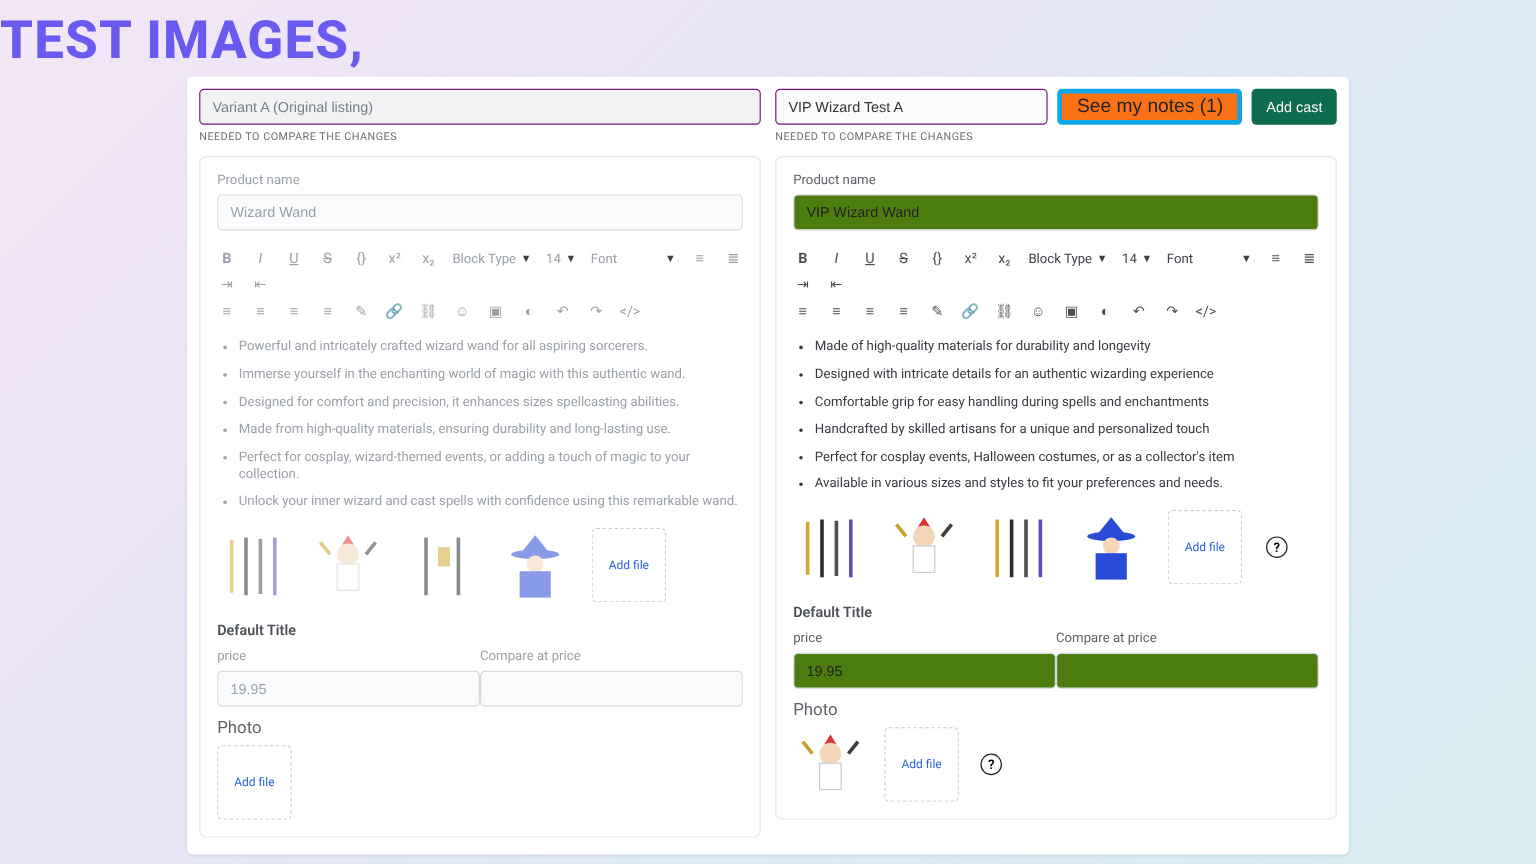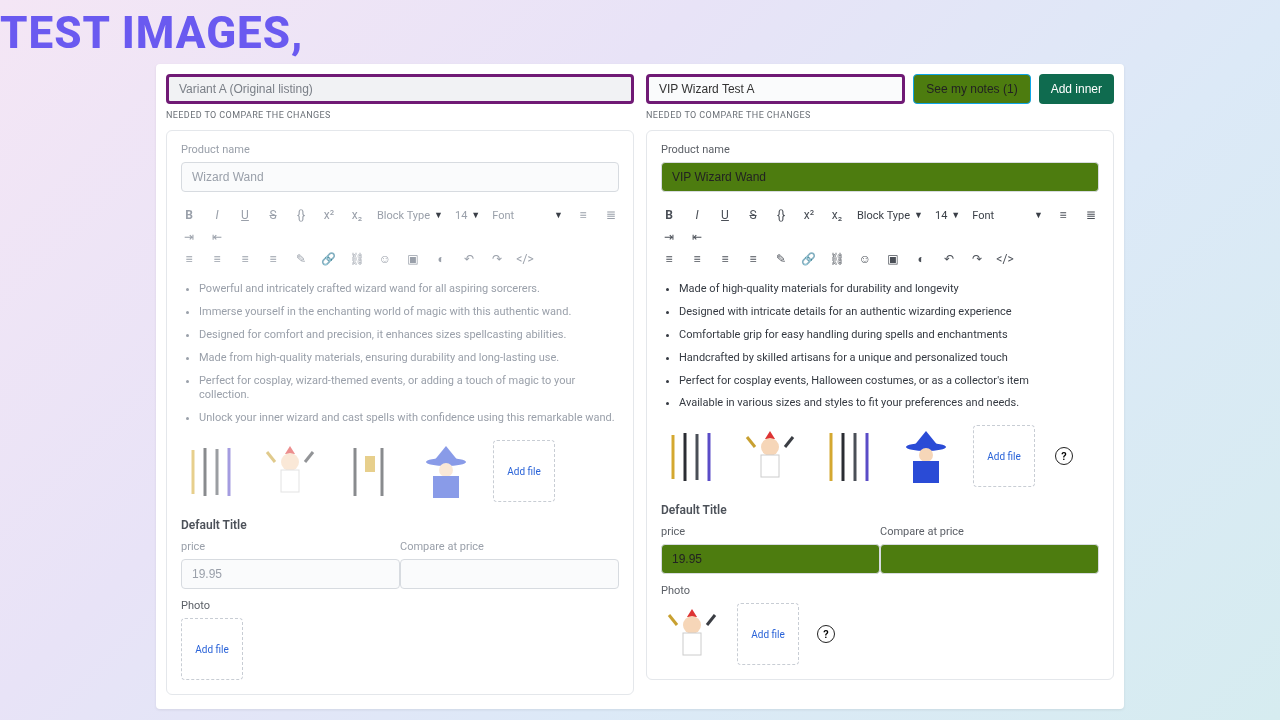--- a/index.html
+++ b/index.html
@@ -12,27 +12,27 @@
   padding-top: 10px; line-height: 1.05;
   font-weight: 800; font-size: 44px; color: #6a5af0; letter-spacing: 1px;
 }
 .panel {
   background: #fff; width: 968px; margin: 8px auto 0; border-radius: 4px;
   display: flex; gap: 12px; padding: 10px 10px 14px; box-shadow: 0 1px 3px rgba(0,0,0,.08);
 }
 .col { flex: 1; min-width: 0; }
 .topbar { display: flex; gap: 8px; align-items: center; margin-bottom: 6px; }
 .pill-input {
-  flex: 1; height: 30px; border: 3px solid #701a75; border-radius: 4px;
+  flex: 1; height: 30px; border: 1px solid #701a75; border-radius: 4px;
   padding: 0 10px; font-size: 12px; color: #333; background: #fafbfc;
 }
 .pill-disabled { background: #f1f2f4; color: #7a7f87; }
 .btn-outline {
-  height: 30px; padding: 0 12px; border: 1px solid #0ea5e9; border-radius: 4px;
-  background: #4d7c0f; font-size: 12px; color: #222; cursor: pointer;
+  height: 30px; padding: 0 12px; border: 4px solid #0ea5e9; border-radius: 4px;
+  background: #f97316; font-size: 16px; color: #222; cursor: pointer;
 }
 .btn-primary {
   height: 30px; padding: 0 12px; border-radius: 4px; border: none;
   background: #0f6b4f; color: #fff; font-size: 12px; cursor: pointer;
 }
 .hint { font-size: 9px; letter-spacing: .4px; color: #6b7077; text-transform: uppercase; margin-bottom: 10px; }
 .card {
   border: 1px solid #e4e7eb; border-radius: 6px; padding: 12px 14px 14px; background: #fff;
 }
 .small-label { font-size: 11px; color: #5c6067; margin-bottom: 6px; }
@@ -56,21 +56,21 @@
   display: flex; align-items: center; justify-content: center;
   font-size: 10px; color: #2a63d8; cursor: pointer;
 }
 .help-icon {
   width: 18px; height: 18px; border: 1.5px solid #222; border-radius: 50%;
   display: flex; align-items: center; justify-content: center; font-size: 11px; font-weight: 600; margin-left: 4px;
 }
 .section-title { font-size: 12px; color: #4c5159; font-weight: 600; margin-top: 16px; margin-bottom: 8px; }
 .two-col { display: flex; }
 .two-col > div { flex: 1; }
-.photo-label { font-size: 11px; color: #5c6067; margin-top: 10px; margin-bottom: 6px; }
+.photo-label { font-size: 14px; color: #5c6067; margin-top: 10px; margin-bottom: 6px; }
 .photo-row { display: flex; gap: 14px; align-items: center; }
 
 .wands line { stroke-width: 3; }
 .faded .thumb svg, .faded .thumb div { opacity: .55; }
 </style>
 </head>
 <body>
 
 <div class="hero">
   <div>TEST IMAGES,</div>
@@ -200,21 +200,21 @@
       <div class="photo-row">
         <div class="add-file">Add file</div>
       </div>
     </div>
   </div>
 
   <div class="col">
     <div class="topbar">
       <input class="pill-input" value="VIP Wizard Test A" style="">
       <button class="btn-outline">See my notes (1)</button>
-      <button class="btn-primary">Add inner</button>
+      <button class="btn-primary">Add cast</button>
     </div>
     <div class="hint">NEEDED TO COMPARE THE CHANGES</div>
 
     <div class="card">
       <div class="small-label">Product name</div>
       <input class="text-input" value="VIP Wizard Wand" style="">
 
       <div class="toolbar">
         <div class="tb-row">
           <span class="tb-icon">

